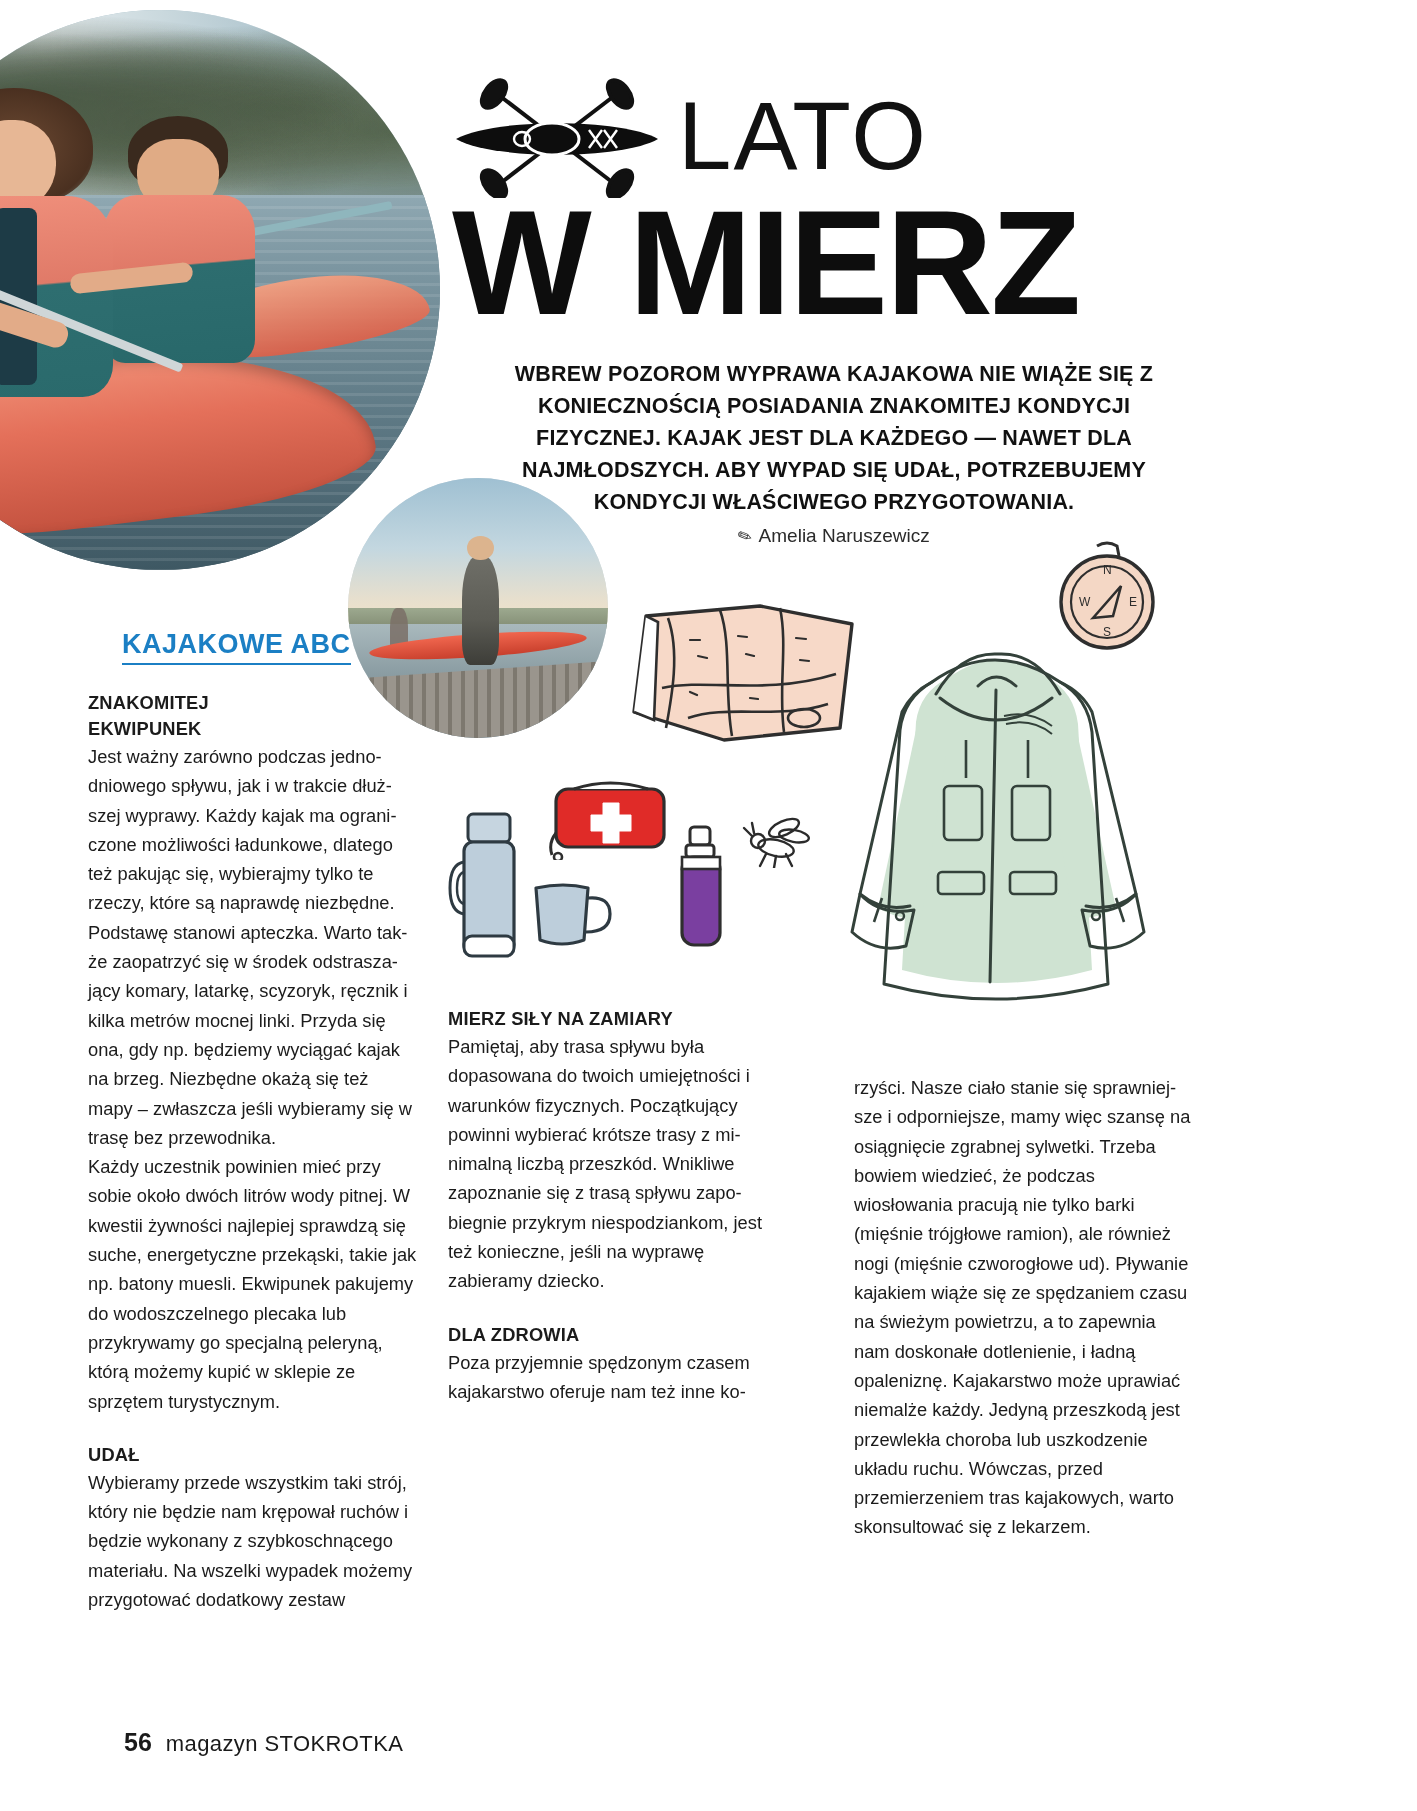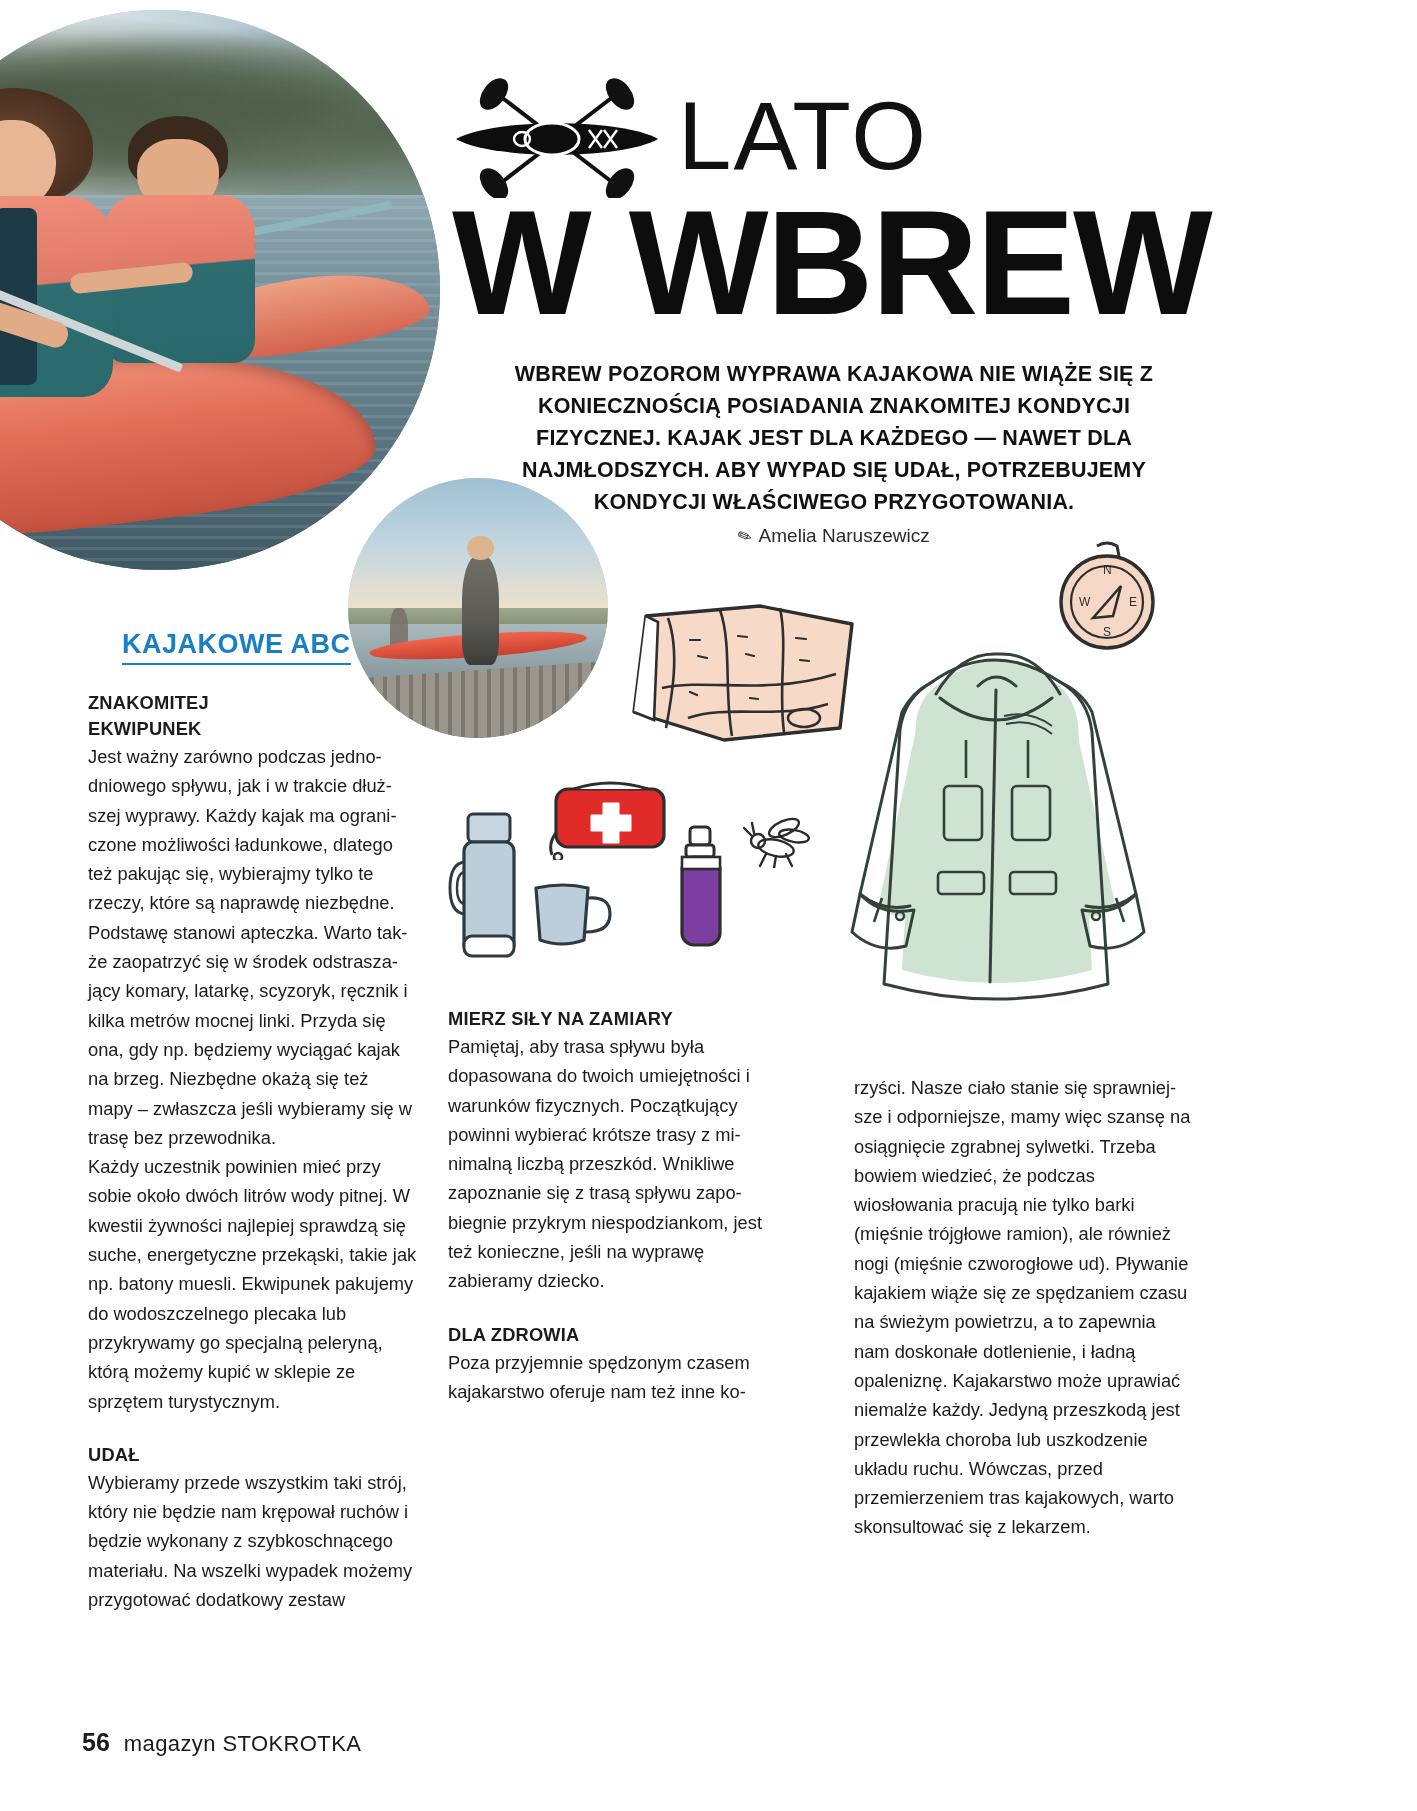--- a/index.html
+++ b/index.html
@@ -140,21 +140,21 @@
   #ill-compass{left:1035px;top:540px;width:145px;height:115px;}
   #ill-jacket{left:820px;top:620px;width:350px;height:420px;}
   #ill-thermos{left:448px;top:810px;width:80px;height:160px;}
   #ill-mug{left:530px;top:880px;width:86px;height:72px;}
   #ill-firstaid{left:548px;top:775px;width:125px;height:85px;}
   #ill-spray{left:676px;top:825px;width:50px;height:125px;}
   #ill-mosquito{left:742px;top:808px;width:82px;height:60px;}
 
   
   .footer{position:absolute;left:82px;top:1728px;font-size:22px;color:#1a1a1a;}
-  .footer .pg{font-weight:800;font-size:25px;margin-right:14px;}
+  .footer .pg{font-weight:800;font-size:25px;margin-right:14px;margin-left:42px;}
   .footer .mag{font-weight:400;letter-spacing:.4px;}
 </style>
 </head>
 <body>
 
 <div class="page">
 
   <div class="hero-photo">
     <div class="sky"></div>
     <div class="trees"></div>
@@ -201,21 +201,21 @@
       <path d="M4 61 C40 40 170 40 206 61 C170 82 40 82 4 61 Z" fill="#0d0d0d"></path>
       <ellipse cx="100" cy="61" rx="27" ry="16" fill="none" stroke="#fff" stroke-width="3"></ellipse>
       <ellipse cx="70" cy="61" rx="8" ry="7" fill="none" stroke="#fff" stroke-width="2.4"></ellipse>
       <g stroke="#fff" stroke-width="2.4" fill="none">
         <path d="M137 52 L150 70 M150 52 L137 70 M152 52 L165 70 M165 52 L152 70"></path>
       </g>
     </svg>
   </div>
 
   <div class="title-lato">LATO</div>
-  <div class="title-main">W WBREW</div>
+  <div class="title-main">W MIERZ</div>
   <div class="lead">WBREW POZOROM WYPRAWA KAJAKOWA NIE WIĄŻE SIĘ Z KONIECZNOŚCIĄ POSIADANIA ZNAKOMITEJ KONDYCJI FIZYCZNEJ. KAJAK JEST DLA KAŻDEGO — NAWET DLA NAJMŁODSZYCH. ABY WYPAD SIĘ UDAŁ, POTRZEBUJEMY KONDYCJI WŁAŚCIWEGO PRZYGOTOWANIA.</div>
   <div class="byline">
     <span class="pen">✎</span><span>Amelia Naruszewicz</span>
   </div>
 
   <div class="abc">KAJAKOWE ABC</div>
 
   <div class="ill" id="ill-map">
     <svg viewBox="0 0 230 145" width="230" height="145" aria-hidden="true">
       <path d="M6 112 L18 16 L132 6 L224 24 L212 128 L96 140 Z" fill="#f7d9c8" stroke="#2e2e2e" stroke-width="3.4" stroke-linejoin="round"></path>

